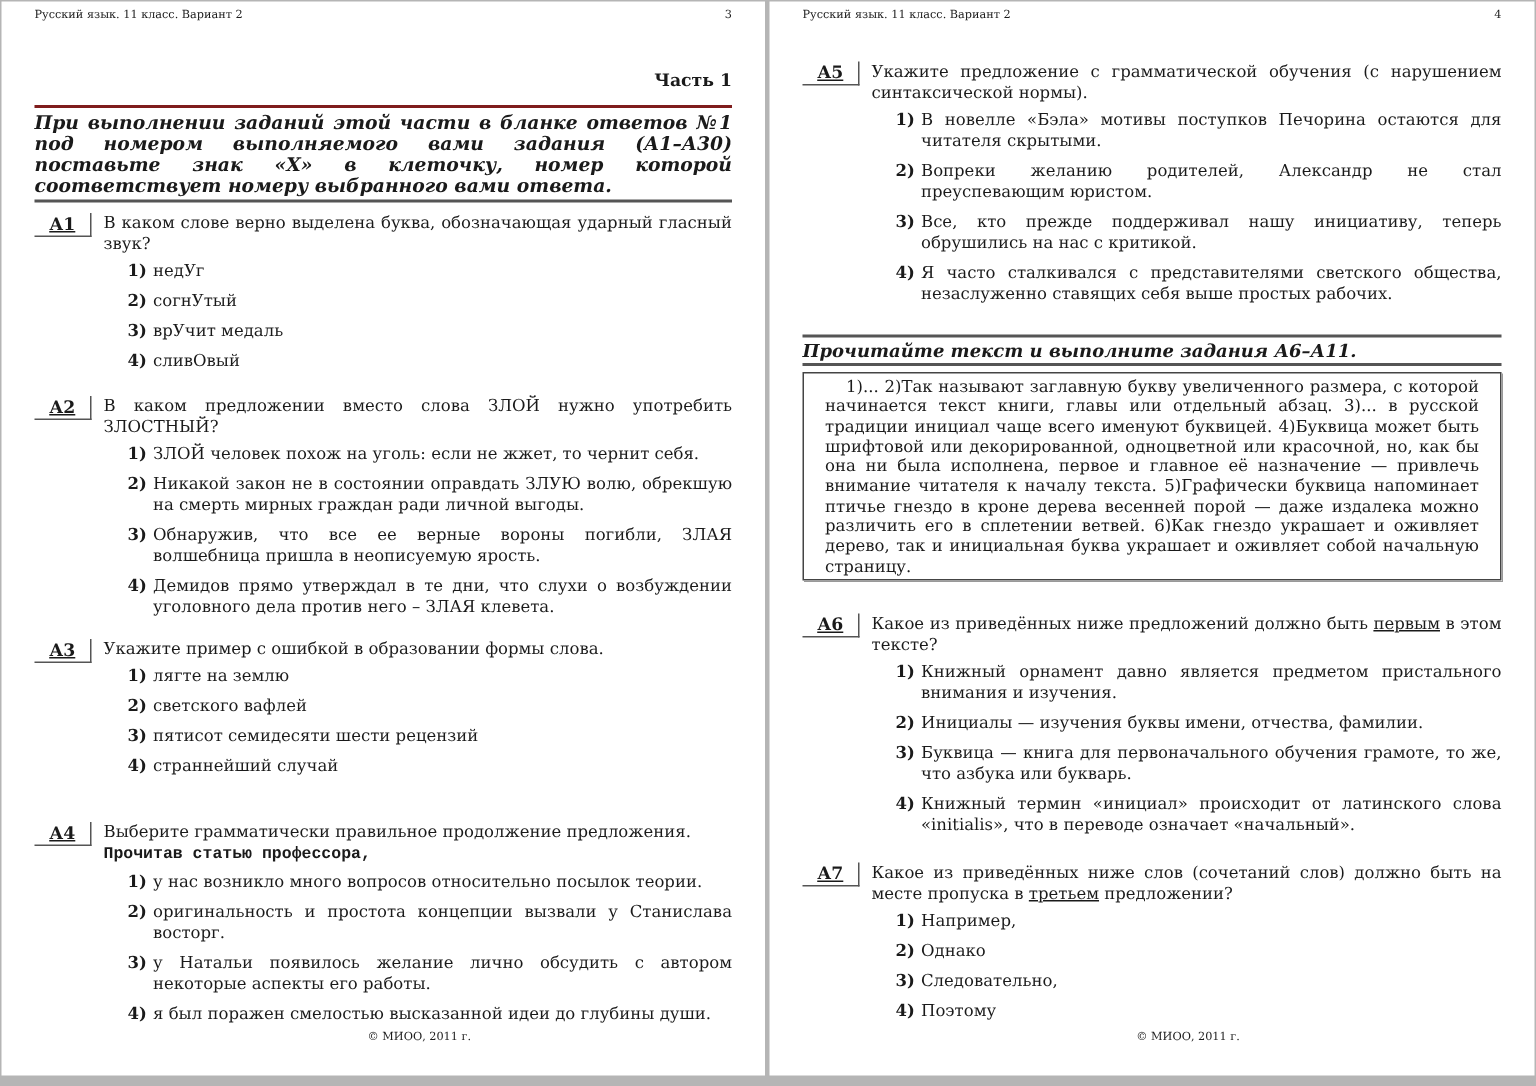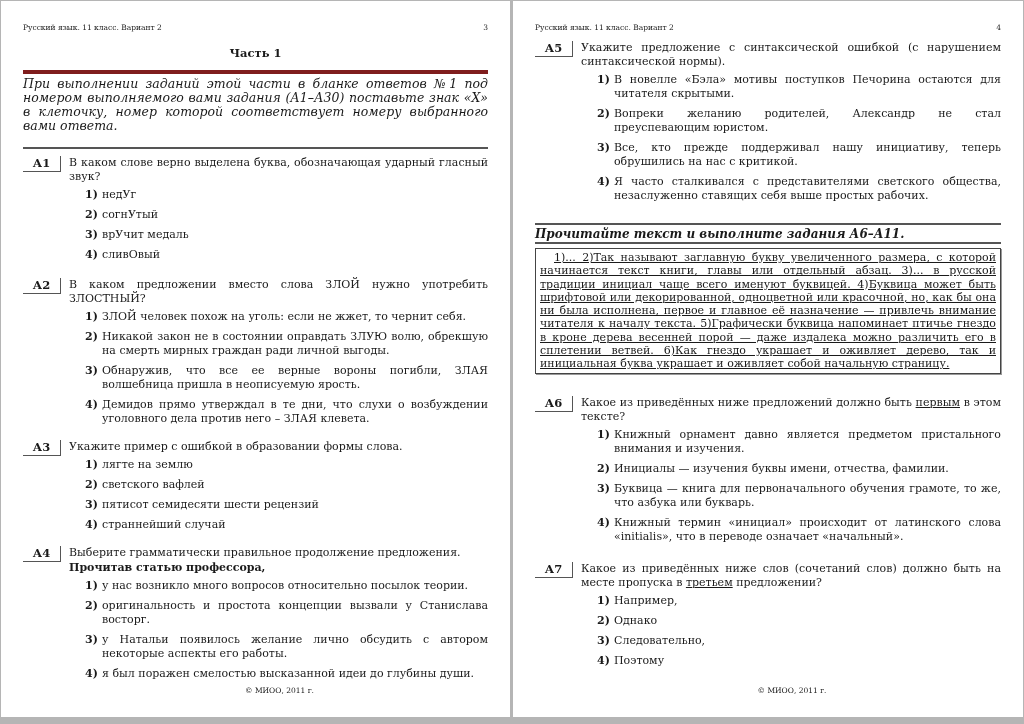--- a/index.html
+++ b/index.html
@@ -1,40 +1,40 @@
 <!DOCTYPE html>
 <html><head>
 <meta charset="utf-8">
 <style>
   html, body { margin:0; padding:0; }
   body { width:1024px; height:724px; background:#b5b5b5; position:relative; overflow:hidden;
          font-family:"DejaVu Serif","Liberation Serif",serif; color:#1a1a1a; }
   .page { position:absolute; top:1px; height:716px; background:#fff; }
   .page.left { left:1px; width:509px; }
   .page.right { left:513px; width:510px; }
-  .hdr { position:absolute; top:22px; left:22px; right:22px; font-size:7.5px; }
+  .hdr { position:absolute; top:4px; left:22px; right:22px; font-size:7.5px; }
   .hdr .num { position:absolute; right:0; top:0; }
   .footer { position:absolute; bottom:22px; left:0; right:0; text-align:center; font-size:7.5px;margin-left:48px; }
   .content { position:absolute; left:22px; right:22px; font-size:11px; line-height:14px; }
-  .part-title { text-align:center; font-weight:bold; font-size:11.5px; margin:0 0 10px 0; }
-  .instr { border-top:4px solid #7f1d1d; border-bottom:2px solid #555; padding:3px 0 14px 0;
-           font-weight:normal; font-style:italic; font-size:12.5px; line-height:14px; text-align:justify; }
+  .part-title { text-align:right; font-weight:bold; font-size:11.5px; margin:0 0 10px 0; }
+  .instr { border-top:2px solid #7f1d1d; border-bottom:2px solid #555; padding:3px 0 2px 0;
+           font-weight:bold; font-style:italic; font-size:12.5px; line-height:14px; text-align:justify; }
   .task { position:relative; padding-left:46px; margin-top:9px; }
   .task .lbl { position:absolute; left:0; top:0; width:38px; height:16px; font-weight:bold; font-size:11.5px;
-               text-align:center; border-bottom:1.5px solid #555; border-right:1px solid #555; box-sizing:border-box; line-height:14px; }
+               text-align:center; border-bottom:1.5px solid #555; border-right:1px solid #555; box-sizing:border-box; line-height:14px;text-decoration:underline; }
   .task .q { text-align:justify; }
   .task .q u { text-decoration:underline; }
-  .task .sub { font-weight:bold; margin-top:1px; }
+  .task .sub { font-weight:bold; margin-top:1px;font-family:Liberation Mono, monospace; }
   .opts { margin:4px 0 0 0; padding:0; list-style:none; }
   .opts li { position:relative; padding-left:17px; margin-left:16px; margin-bottom:6px; text-align:justify; }
   .opts li .n { position:absolute; left:0; top:0; font-weight:bold; }
   .read-head { border-top:2px solid #555; border-bottom:2px solid #555; padding:2px 0 1px 0; margin-top:20px;
                font-weight:bold; font-style:italic; font-size:12px; }
-  .passage { border:1.5px solid #444; margin-top:4px; padding:2px 4px; text-align:justify; font-size:11px; line-height:13.3px;
-             box-shadow:1px 1px 0 #999; text-indent:14px;text-decoration:underline; }
+  .passage { border:1.5px solid #444; margin-top:4px; padding:2px 14px; text-align:justify; font-size:11px; line-height:13.3px;
+             box-shadow:1px 1px 0 #999; text-indent:14px; }
 </style>
 </head>
 <body>
 
 <div class="page left">
   <div class="hdr">
     <span>Русский язык. 11 класс. Вариант 2</span>
     <span class="num">3</span>
   </div>
 
@@ -68,21 +68,21 @@
       <div class="lbl">А3</div>
       <div class="q">Укажите пример с ошибкой в образовании формы слова.</div>
       <ul class="opts">
         <li><span class="n">1)</span><span>лягте на землю</span></li>
         <li><span class="n">2)</span><span>светского вафлей</span></li>
         <li><span class="n">3)</span><span>пятисот семидесяти шести рецензий</span></li>
         <li><span class="n">4)</span><span>страннейший случай</span></li>
       </ul>
     </div>
 
-    <div class="task" style="margin-top:14px;">
+    <div class="task" style="margin-top:30px;">
       <div class="lbl">А4</div>
       <div class="q">Выберите грамматически правильное продолжение предложения.</div>
       <div class="sub">Прочитав статью профессора,</div>
       <ul class="opts">
         <li><span class="n">1)</span><span>у нас возникло много вопросов относительно посылок теории.</span></li>
         <li><span class="n">2)</span><span>оригинальность и простота концепции вызвали у Станислава восторг.</span></li>
         <li><span class="n">3)</span><span>у Натальи появилось желание лично обсудить с автором некоторые аспекты его работы.</span></li>
         <li><span class="n">4)</span><span>я был поражен смелостью высказанной идеи до глубины души.</span></li>
       </ul>
     </div>
@@ -94,21 +94,21 @@
 <div class="page right">
   <div class="hdr">
     <span>Русский язык. 11 класс. Вариант 2</span>
     <span class="num">4</span>
   </div>
 
   <div class="content" style="top:40px;">
 
     <div class="task" style="margin-top:0;">
       <div class="lbl">А5</div>
-      <div class="q">Укажите предложение с синтаксической ошибкой (с нарушением синтаксической нормы).</div>
+      <div class="q">Укажите предложение с грамматической обучения (с нарушением синтаксической нормы).</div>
       <ul class="opts">
         <li><span class="n">1)</span><span>В новелле «Бэла» мотивы поступков Печорина остаются для читателя скрытыми.</span></li>
         <li><span class="n">2)</span><span>Вопреки желанию родителей, Александр не стал преуспевающим юристом.</span></li>
         <li><span class="n">3)</span><span>Все, кто прежде поддерживал нашу инициативу, теперь обрушились на нас с критикой.</span></li>
         <li><span class="n">4)</span><span>Я часто сталкивался с представителями светского общества, незаслуженно ставящих себя выше простых рабочих.</span></li>
       </ul>
     </div>
 
     <div class="read-head">Прочитайте текст и выполните задания А6–А11.</div>
     <div class="passage">1)... 2)Так называют заглавную букву увеличенного размера, с которой начинается текст книги, главы или отдельный абзац. 3)... в русской традиции инициал чаще всего именуют буквицей. 4)Буквица может быть шрифтовой или декорированной, одноцветной или красочной, но, как бы она ни была исполнена, первое и главное её назначение — привлечь внимание читателя к началу текста. 5)Графически буквица напоминает птичье гнездо в кроне дерева весенней порой — даже издалека можно различить его в сплетении ветвей. 6)Как гнездо украшает и оживляет дерево, так и инициальная буква украшает и оживляет собой начальную страницу.</div>

